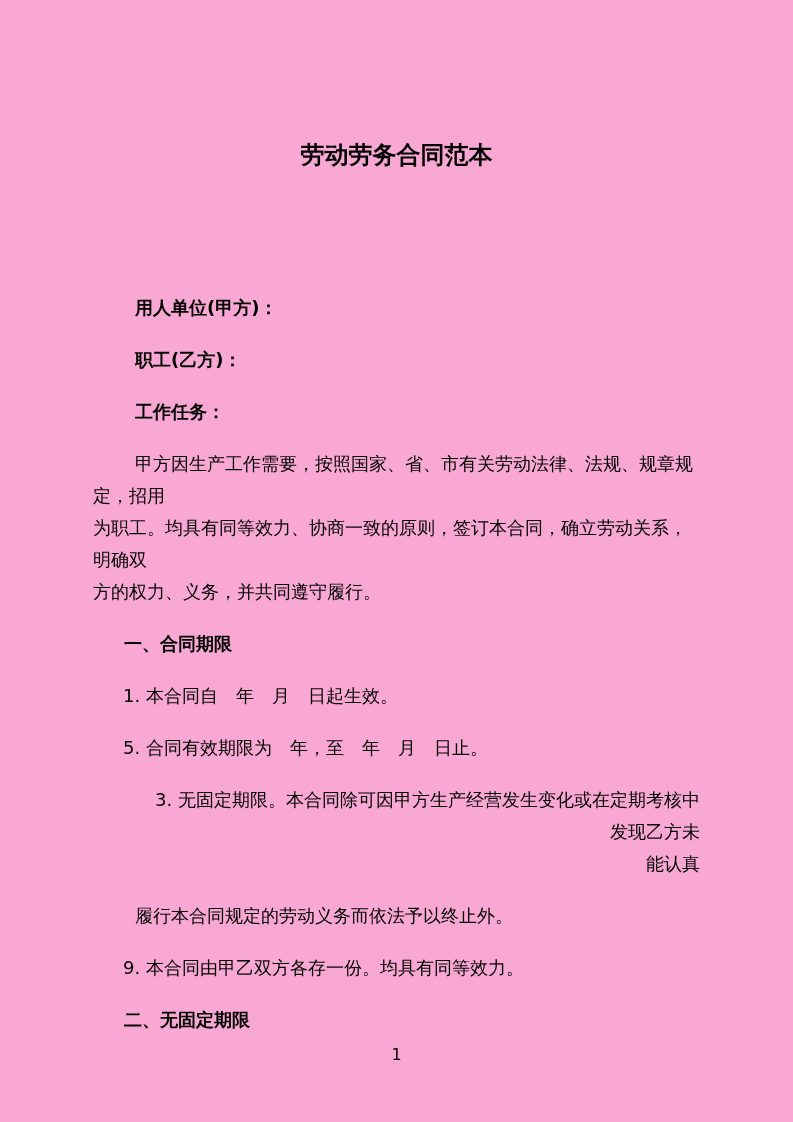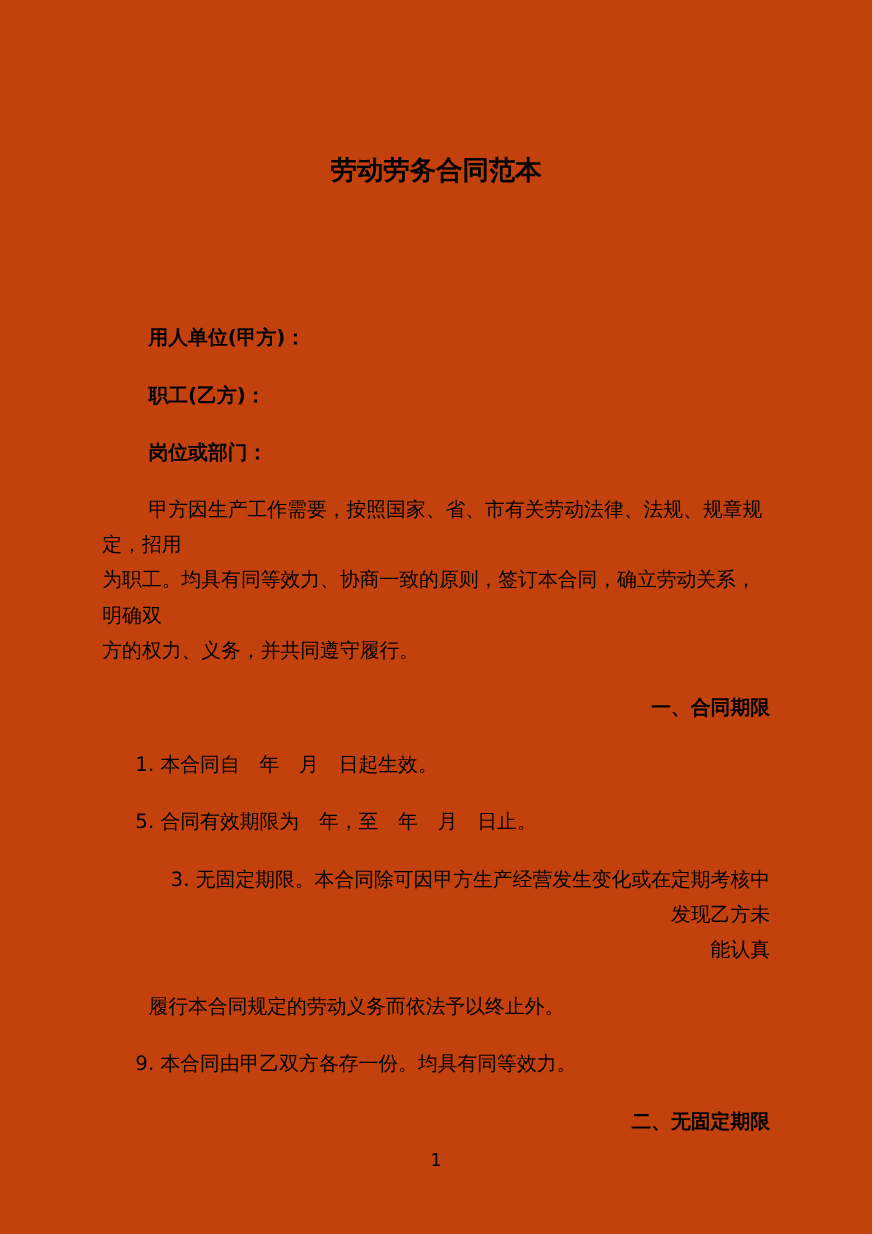--- a/index.html
+++ b/index.html
@@ -5,21 +5,21 @@
   html, body {
     margin: 0;
     padding: 0;
     background: #ffffff;
   }
   .page {
     position: relative;
     width: 793px;
     height: 1122px;
     margin: 0 auto;
-    background: #c2410c;
+    background: #f9a8d4;
     color: #000000;
     box-sizing: border-box;
     padding: 140px 93px 0 93px;
     font-family: "DejaVu Sans", "Liberation Sans", sans-serif;
     overflow: hidden;
   }
   .doc-title {
     margin: 0 0 122px 0;
     font-size: 24px;
     line-height: 30px;
@@ -28,21 +28,21 @@
     white-space: pre-wrap;
   }
   .para {
     margin: 0 0 20px 0;
     font-size: 18px;
     line-height: 32px;
     white-space: pre-wrap;
     text-align: left;
   }
   .para.label   { font-weight: 700; text-indent: 42px; }
-  .para.heading { font-weight: 700; text-indent: 31px; text-align: right; }
+  .para.heading { font-weight: 700; text-indent: 31px; }
   .para.body    { font-weight: 400; text-indent: 42px; }
   .para.item    { font-weight: 400; text-indent: 30px; }
   .para.item3   { font-weight: 400; text-indent: 45px; text-align: right; }
   .page-number {
     position: absolute;
     left: 0;
     right: 0;
     top: 1044px;
     text-align: center;
     font-size: 16px;
@@ -54,21 +54,21 @@
 <body>
 
 <div class="page">
 
   <h1 class="doc-title">劳动劳务合同范本</h1>
 
   <p class="para label">用人单位(甲方)：</p>
 
   <p class="para label">职工(乙方)：</p>
 
-  <p class="para label">岗位或部门：</p>
+  <p class="para label">工作任务：</p>
 
   <p class="para body">甲方因生产工作需要，按照国家、省、市有关劳动法律、法规、规章规定，招用
 为职工。均具有同等效力、协商一致的原则，签订本合同，确立劳动关系，明确双
 方的权力、义务，并共同遵守履行。</p>
 
   <p class="para heading">一、合同期限</p>
 
   <p class="para item">1. 本合同自　年　月　日起生效。</p>
 
   <p class="para item">5. 合同有效期限为　年，至　年　月　日止。</p>

